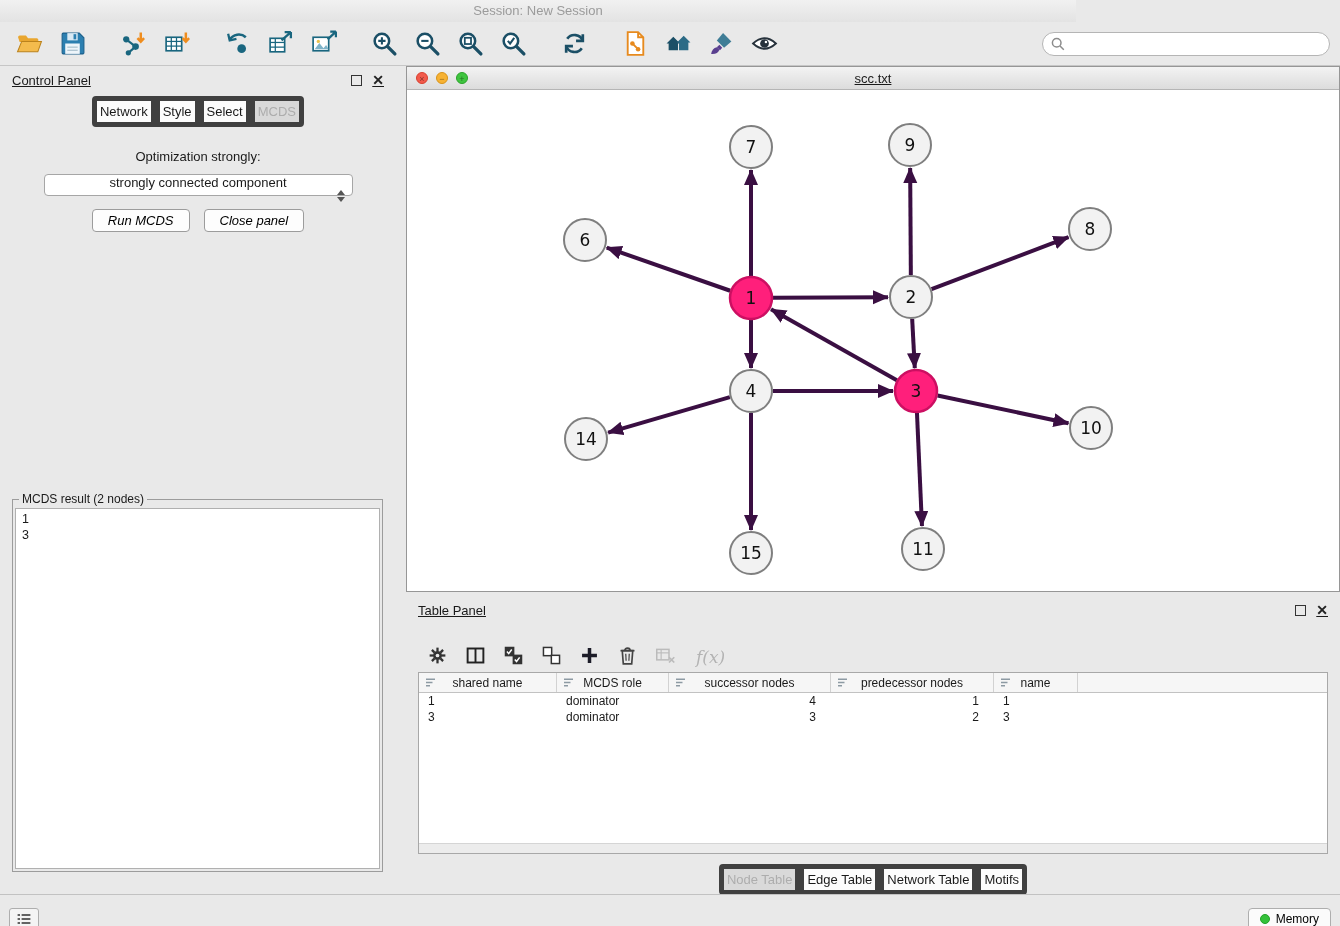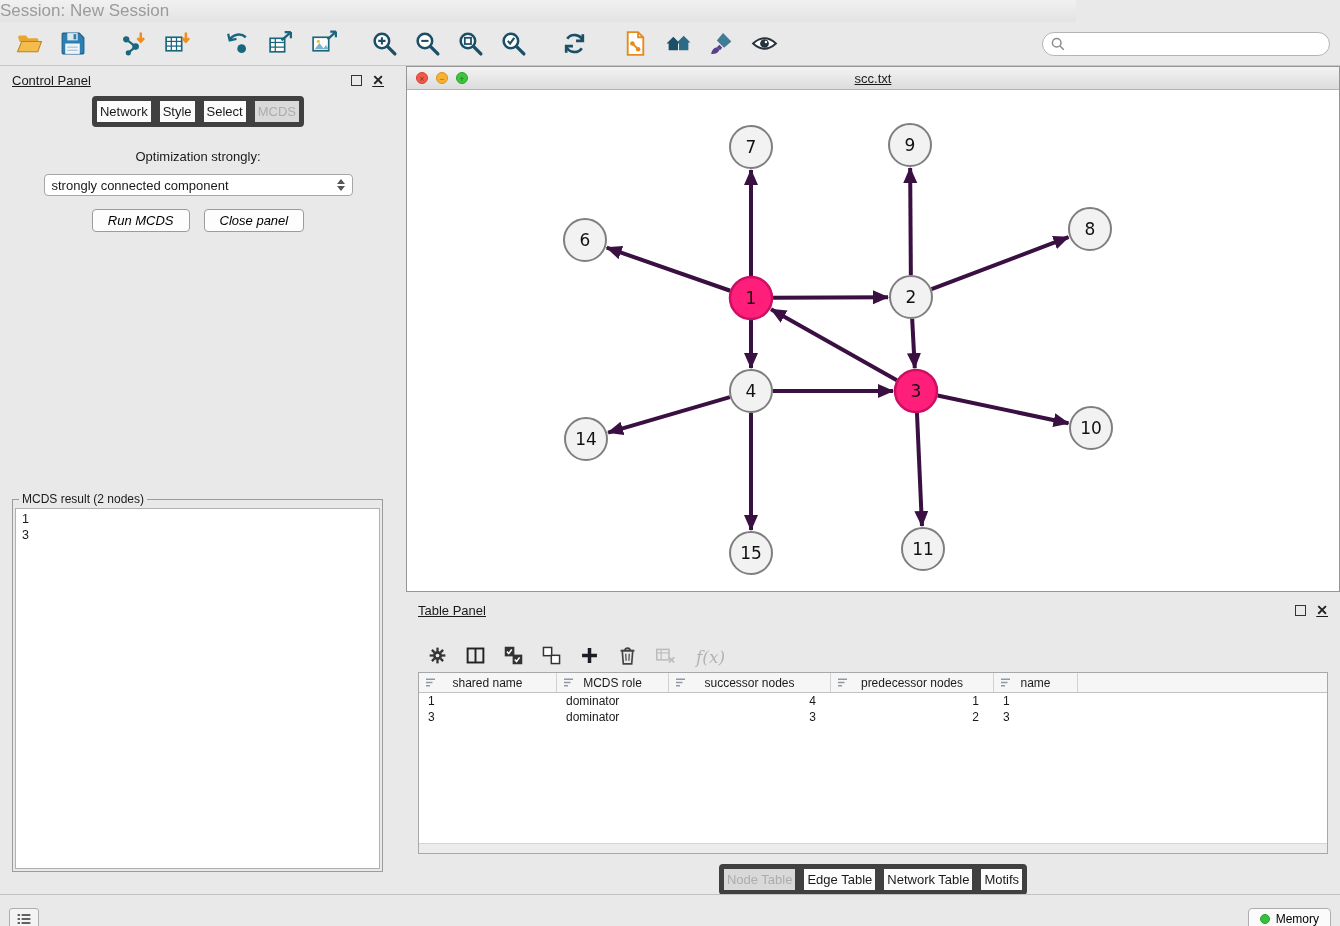--- a/index.html
+++ b/index.html
@@ -1,20 +1,20 @@
 <!DOCTYPE html>
 <html><head>
 <meta charset="utf-8">
 <style>
   html,body{margin:0;padding:0;}
   body{width:1340px;height:926px;position:relative;overflow:hidden;background:#e9e9e9;
        font-family:"Liberation Sans",sans-serif;color:#1a1a1a;-webkit-font-smoothing:antialiased;}
   .titlebar{position:absolute;top:0;left:0;width:1076px;height:22px;
-    background:linear-gradient(#f1f1f1,#e3e3e3);line-height:22px;
-    font-size:17px;color:#9b9b9b;}
+    background:linear-gradient(#f1f1f1,#e3e3e3);text-align:center;line-height:22px;
+    font-size:13px;color:#9b9b9b;}
   
   .toolbar{position:absolute;top:22px;left:0;width:1340px;height:44px;background:#e9e9e9;
     border-bottom:1px solid #c6c6c6;display:flex;align-items:center;padding:0 10px;box-sizing:border-box;}
   .tb{width:38px;height:34px;background:transparent;border:none;display:flex;align-items:center;
     justify-content:center;margin-right:5px;padding:0;cursor:pointer;}
   .tb svg{width:27px;height:27px;}
   .sp{width:18px;flex:0 0 auto;}
   .searchbox{margin-left:auto;width:288px;height:24px;background:#fff;border:1px solid #b5b5b5;
     border-radius:12px;display:flex;align-items:center;padding:0 8px;box-sizing:border-box;}
   .searchbox svg{width:14px;height:14px;margin-right:5px;flex:0 0 auto;}
@@ -30,21 +30,21 @@
   .seg .tab{border:5px solid #404040;background:#fcfcfc;color:#1a1a1a;font-size:13px;
     padding:3px 3px;margin-left:-1px;cursor:pointer;white-space:nowrap;}
   .seg .tab:first-child{border-radius:4px 0 0 4px;margin-left:0;}
   .seg .tab:last-child{border-radius:0 4px 4px 0;}
   .seg .tab.active{color:#adadad;background:#d9d9d9;}
   .cp-tabs{text-align:center;margin-top:2px;}
   .cp-body{text-align:center;margin-top:22px;}
   .opt-label{font-size:13px;margin-bottom:10px;}
   .dropdown{width:309px;height:22px;margin:0 auto;background:#fff;border:1px solid #a6a6a6;
     border-radius:4px;display:flex;align-items:center;padding:0 7px;box-sizing:border-box;
-    font-size:13px;cursor:pointer;}
+    font-size:13px;cursor:pointer;flex-direction:column;}
   .dropdown .arrows{margin-left:auto;display:flex;flex-direction:column;gap:2px;}
   .arr-up{width:0;height:0;border-left:4px solid transparent;border-right:4px solid transparent;
     border-bottom:5px solid #555;}
   .arr-dn{width:0;height:0;border-left:4px solid transparent;border-right:4px solid transparent;
     border-top:5px solid #555;}
   .btn-row{margin-top:13px;display:flex;justify-content:center;gap:14px;}
   .btn{background:#fdfdfd;border:1px solid #9c9c9c;border-radius:4px;font-size:13px;
     padding:3px 15px;font-family:"Liberation Sans",sans-serif;cursor:pointer;font-style:italic;}
   fieldset.result{position:absolute;left:12px;top:426px;width:371px;height:380px;
     border:1px solid #9c9c9c;margin:0;padding:2px;box-sizing:border-box;background:#e9e9e9;}

